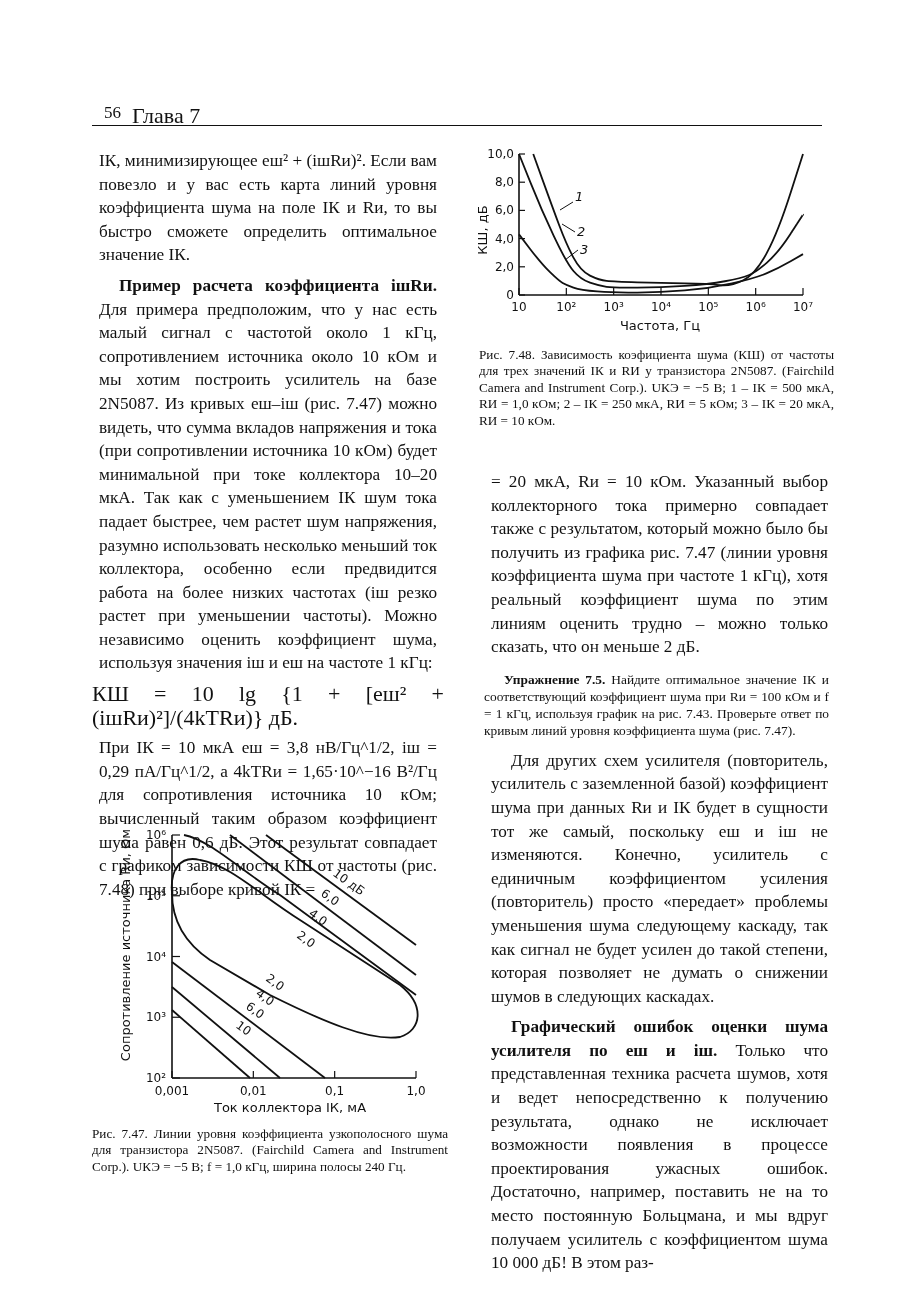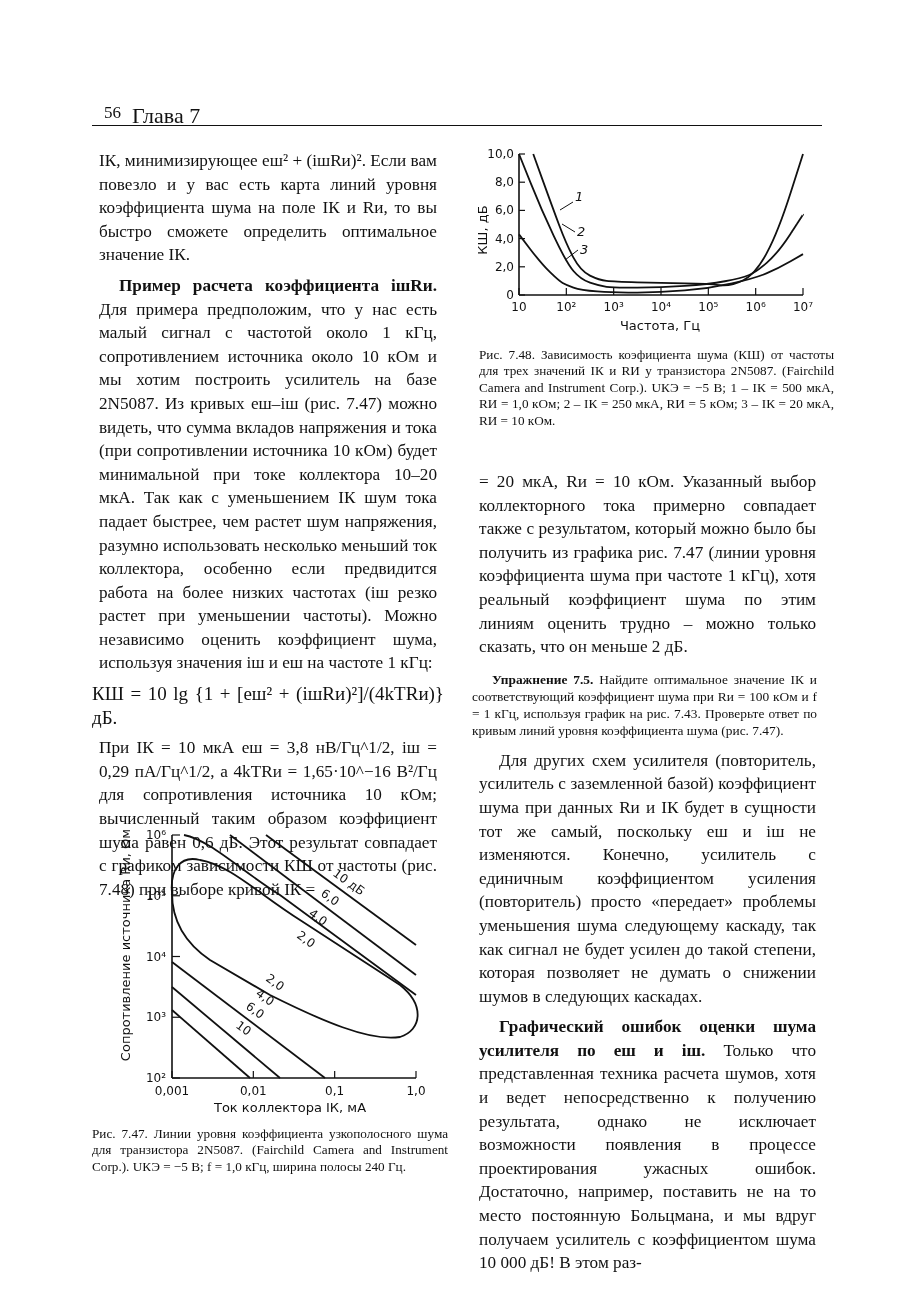--- a/index.html
+++ b/index.html
@@ -5,24 +5,24 @@
   html,body{margin:0;padding:0;background:#fff;}
   body{width:913px;height:1300px;position:relative;overflow:hidden;color:#111;
        font-family:"Liberation Serif","DejaVu Serif",serif;}
   .hdr{position:absolute;left:92px;top:103px;width:730px;height:22px;border-bottom:1.5px solid #111;}
   .hdr .num{position:absolute;left:12px;top:0;font-weight:normal;font-size:17px;}
   .hdr .ch{position:absolute;left:40px;top:0;font-weight:normal;font-size:22px;}
   .col{position:absolute;font-size:17.2px;line-height:23.6px;text-align:justify;}
   .col p{margin:7px;}
   .col .ind{text-indent:20px;}
   .lcol{left:92px;width:352px;}
-  .rcol{left:472px;width:351px;}
+  .rcol{left:484px;width:351px;}
   .b{font-weight:bold;}
   .cap{position:absolute;font-size:13.2px;line-height:16.4px;text-align:justify;}
-  .formula{font-size:19px;}
+  .formula{font-size:22px;}
   svg text{font-family:"DejaVu Sans","Liberation Sans",sans-serif;}
   .ex{font-size:13.4px;line-height:17px;}
 </style>
 </head>
 <body>
 
 <div class="hdr">
   <span class="num">56</span>
   <span class="ch">Глава 7</span>
 </div>

